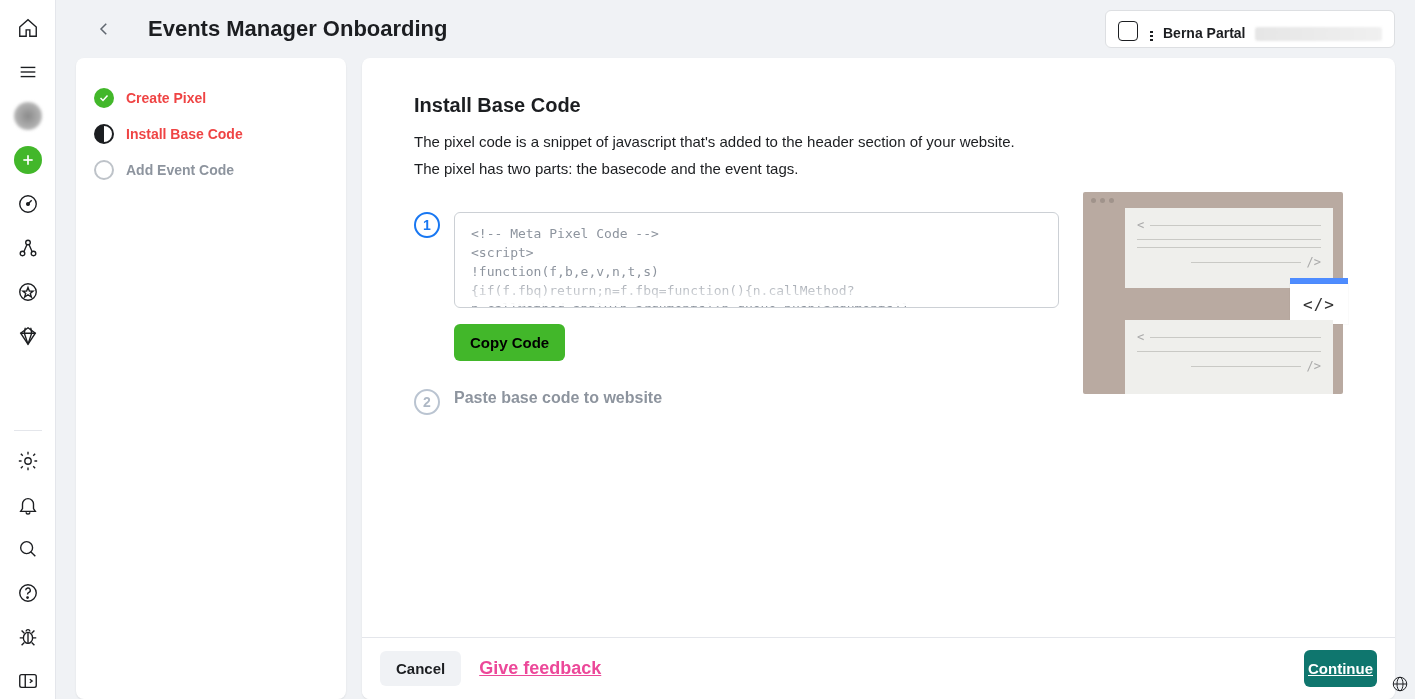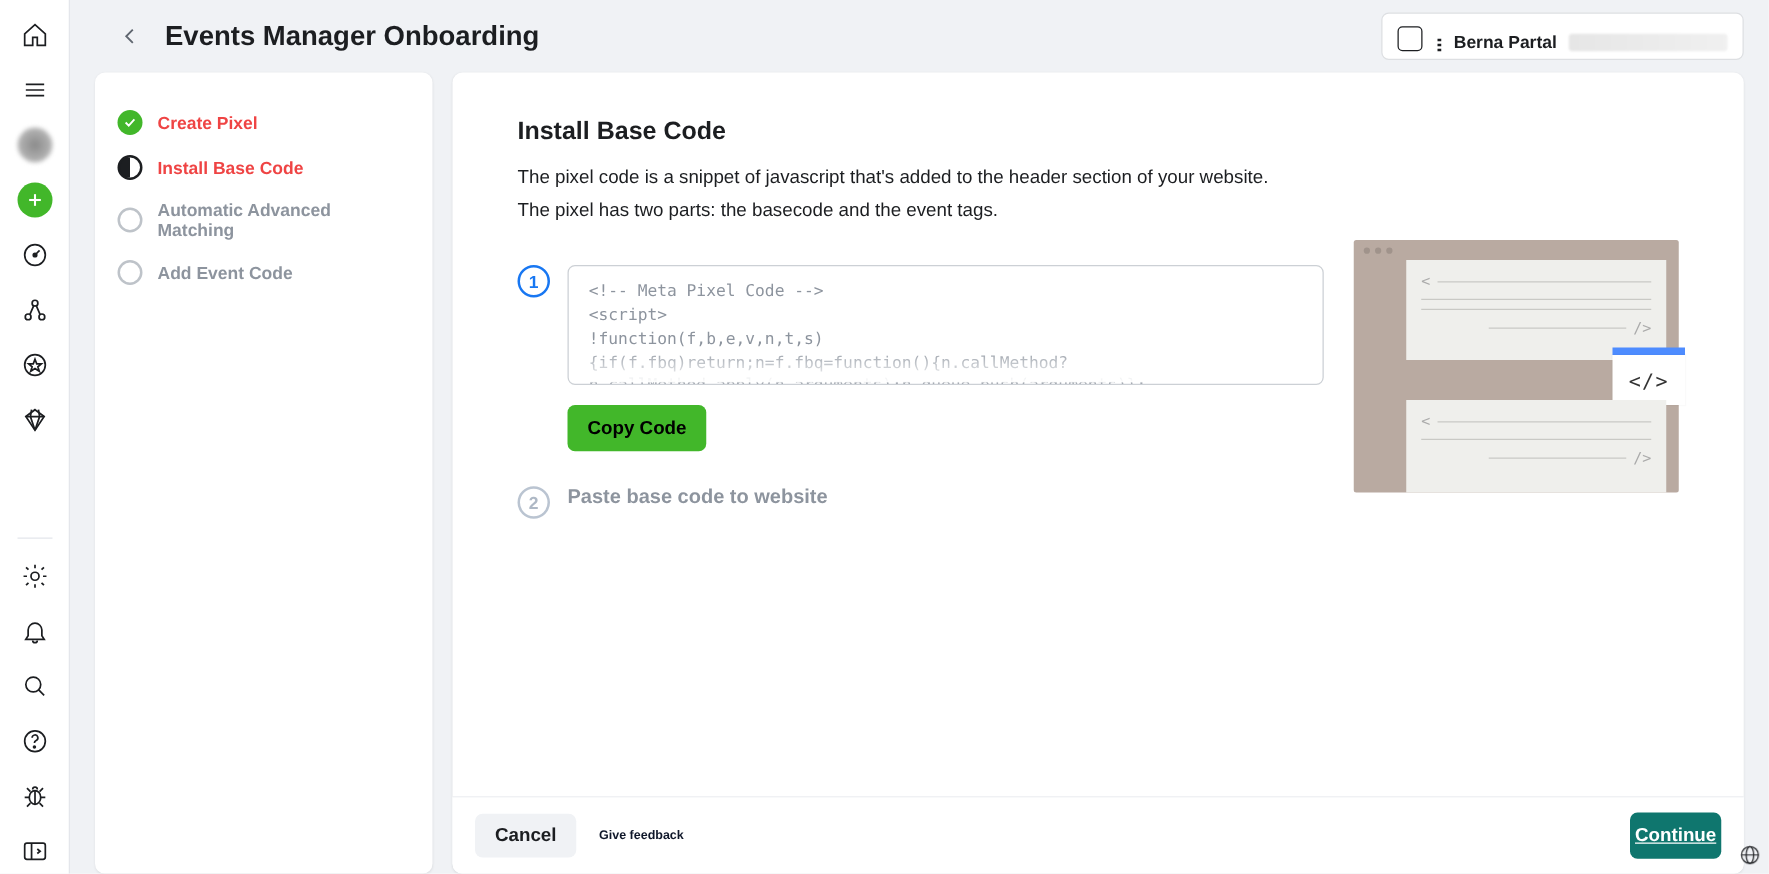--- a/index.html
+++ b/index.html
@@ -51,21 +51,21 @@
     display: flex;
     flex-direction: column;
     overflow: auto;
   }
 
   
   .header-row {
     display: flex;
     align-items: center;
     padding: 10px 20px 10px 36px;
-    gap: 16px;
+    gap: 32px;
   }
   .back-arrow {
     width: 24px; height: 24px; display: flex; align-items: center; justify-content: center;
     color: #606770; cursor: pointer;
   }
   .back-arrow svg { width: 18px; height: 18px; stroke: #606770; fill: none; stroke-width: 2; }
   .page-title { font-size: 22px; font-weight: 700; color: #1c1e21; }
   .header-spacer { flex: 1; }
   .account-chip {
     display: flex; align-items: flex-end; gap: 10px;
@@ -230,21 +230,21 @@
     border-top: 1px solid #e4e6eb;
     padding: 12px 18px;
     display: flex; align-items: center; gap: 18px;
     background: #fff;
     border-radius: 0 0 8px 8px;
   }
   .btn-cancel {
     background: #f0f2f5; border: none; border-radius: 6px;
     padding: 9px 16px; font-size: 15px; font-weight: 600; color: #1c1e21; cursor: pointer;
   }
-  .link-feedback { color: #0f172a; font-weight: 600; cursor: pointer; font-size:10px;}
+  .link-feedback { color: #ec4899; font-weight: 600; text-decoration: underline; cursor: pointer; font-size:18px;}
   .footer-spacer { flex:1; }
   .btn-continue {
     background: #0f766e; border: none; border-radius: 6px;
     padding: 10px 4px; font-size: 15px; font-weight: 700; color: #fff; cursor: pointer; text-decoration: underline;
   }
 
   
   .globe-corner {
     position: fixed; right: 4px; bottom: 4px; width: 22px; height: 22px;
     display:flex; align-items:center; justify-content:center; cursor:pointer;
@@ -384,24 +384,20 @@
           <div class="step-circle">
             <svg viewBox="0 0 24 24">
                 <polyline points="5 12 10 17 19 7"></polyline>
               </svg>
           </div>
           <div class="step-label">Create Pixel</div>
         </div>
         <div class="step current">
           <div class="step-circle"></div>
           <div class="step-label">Install Base Code</div>
-        </div>
-        <div class="step upcoming">
-          <div class="step-circle"></div>
-          <div class="step-label">Automatic Advanced Matching</div>
         </div>
         <div class="step upcoming">
           <div class="step-circle"></div>
           <div class="step-label">Add Event Code</div>
         </div>
       </div>
 
       <div class="main-card">
         <div class="main-body">
           <div class="section-title">Install Base Code</div>

